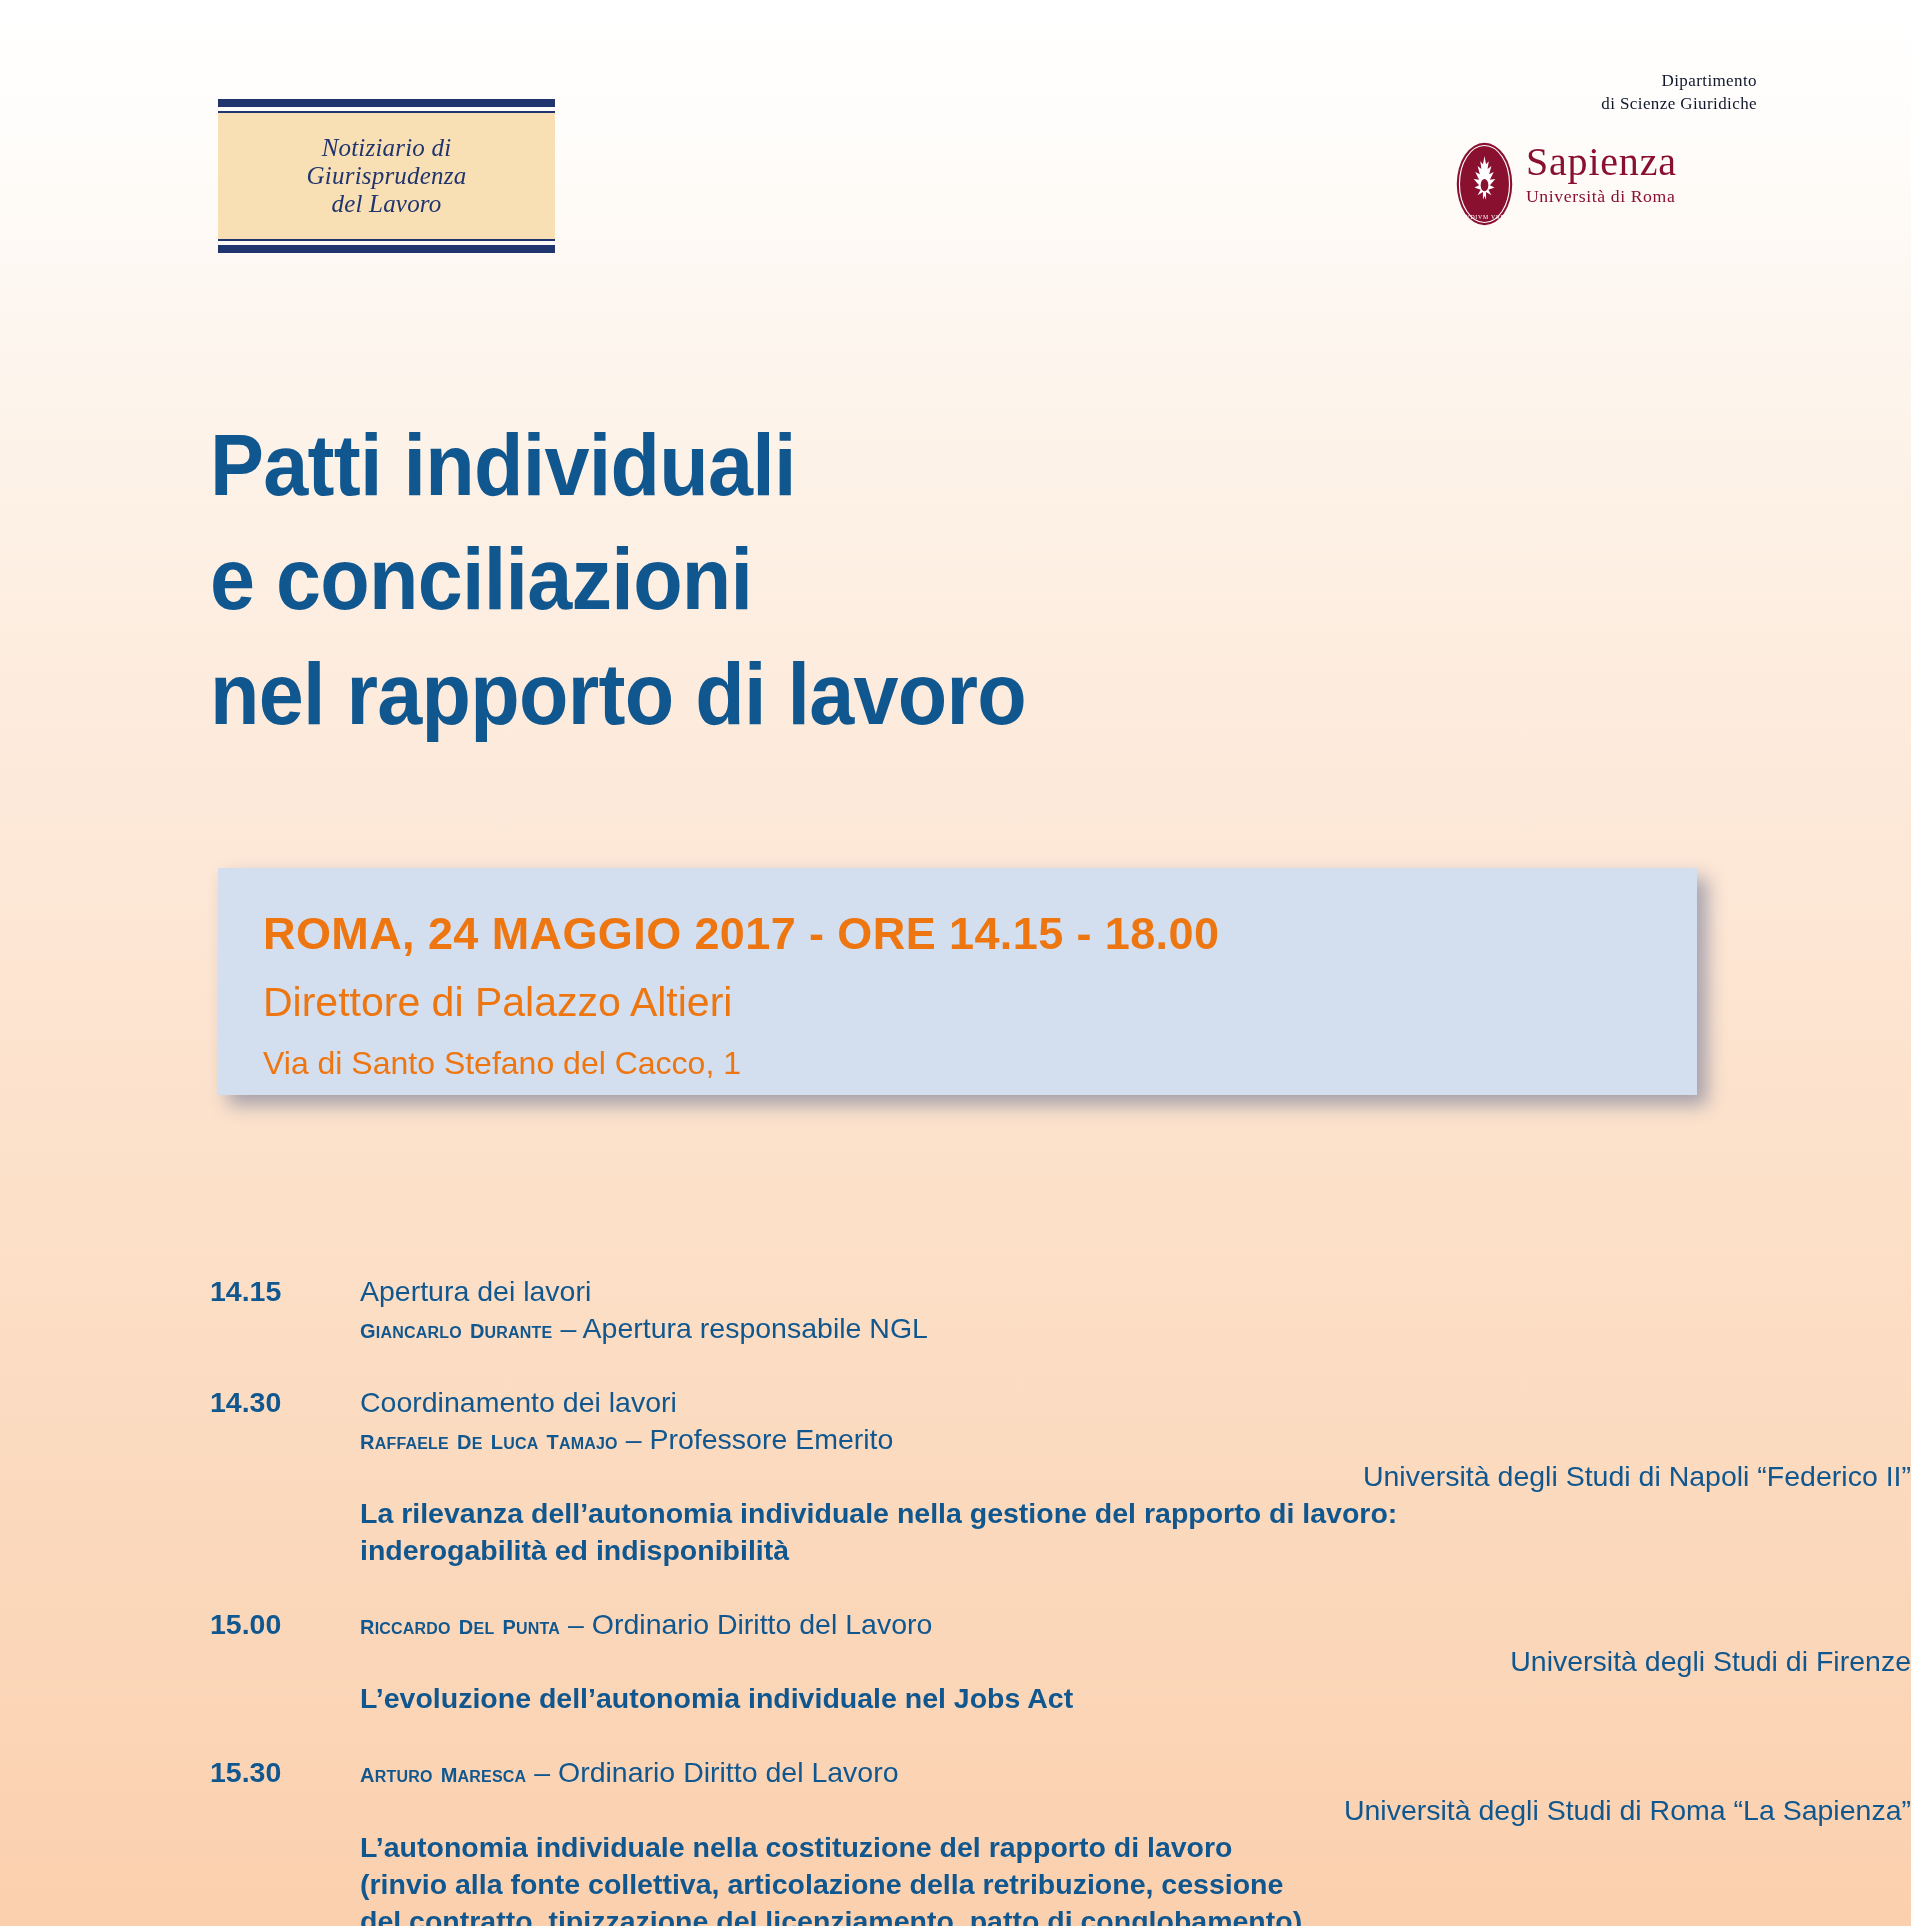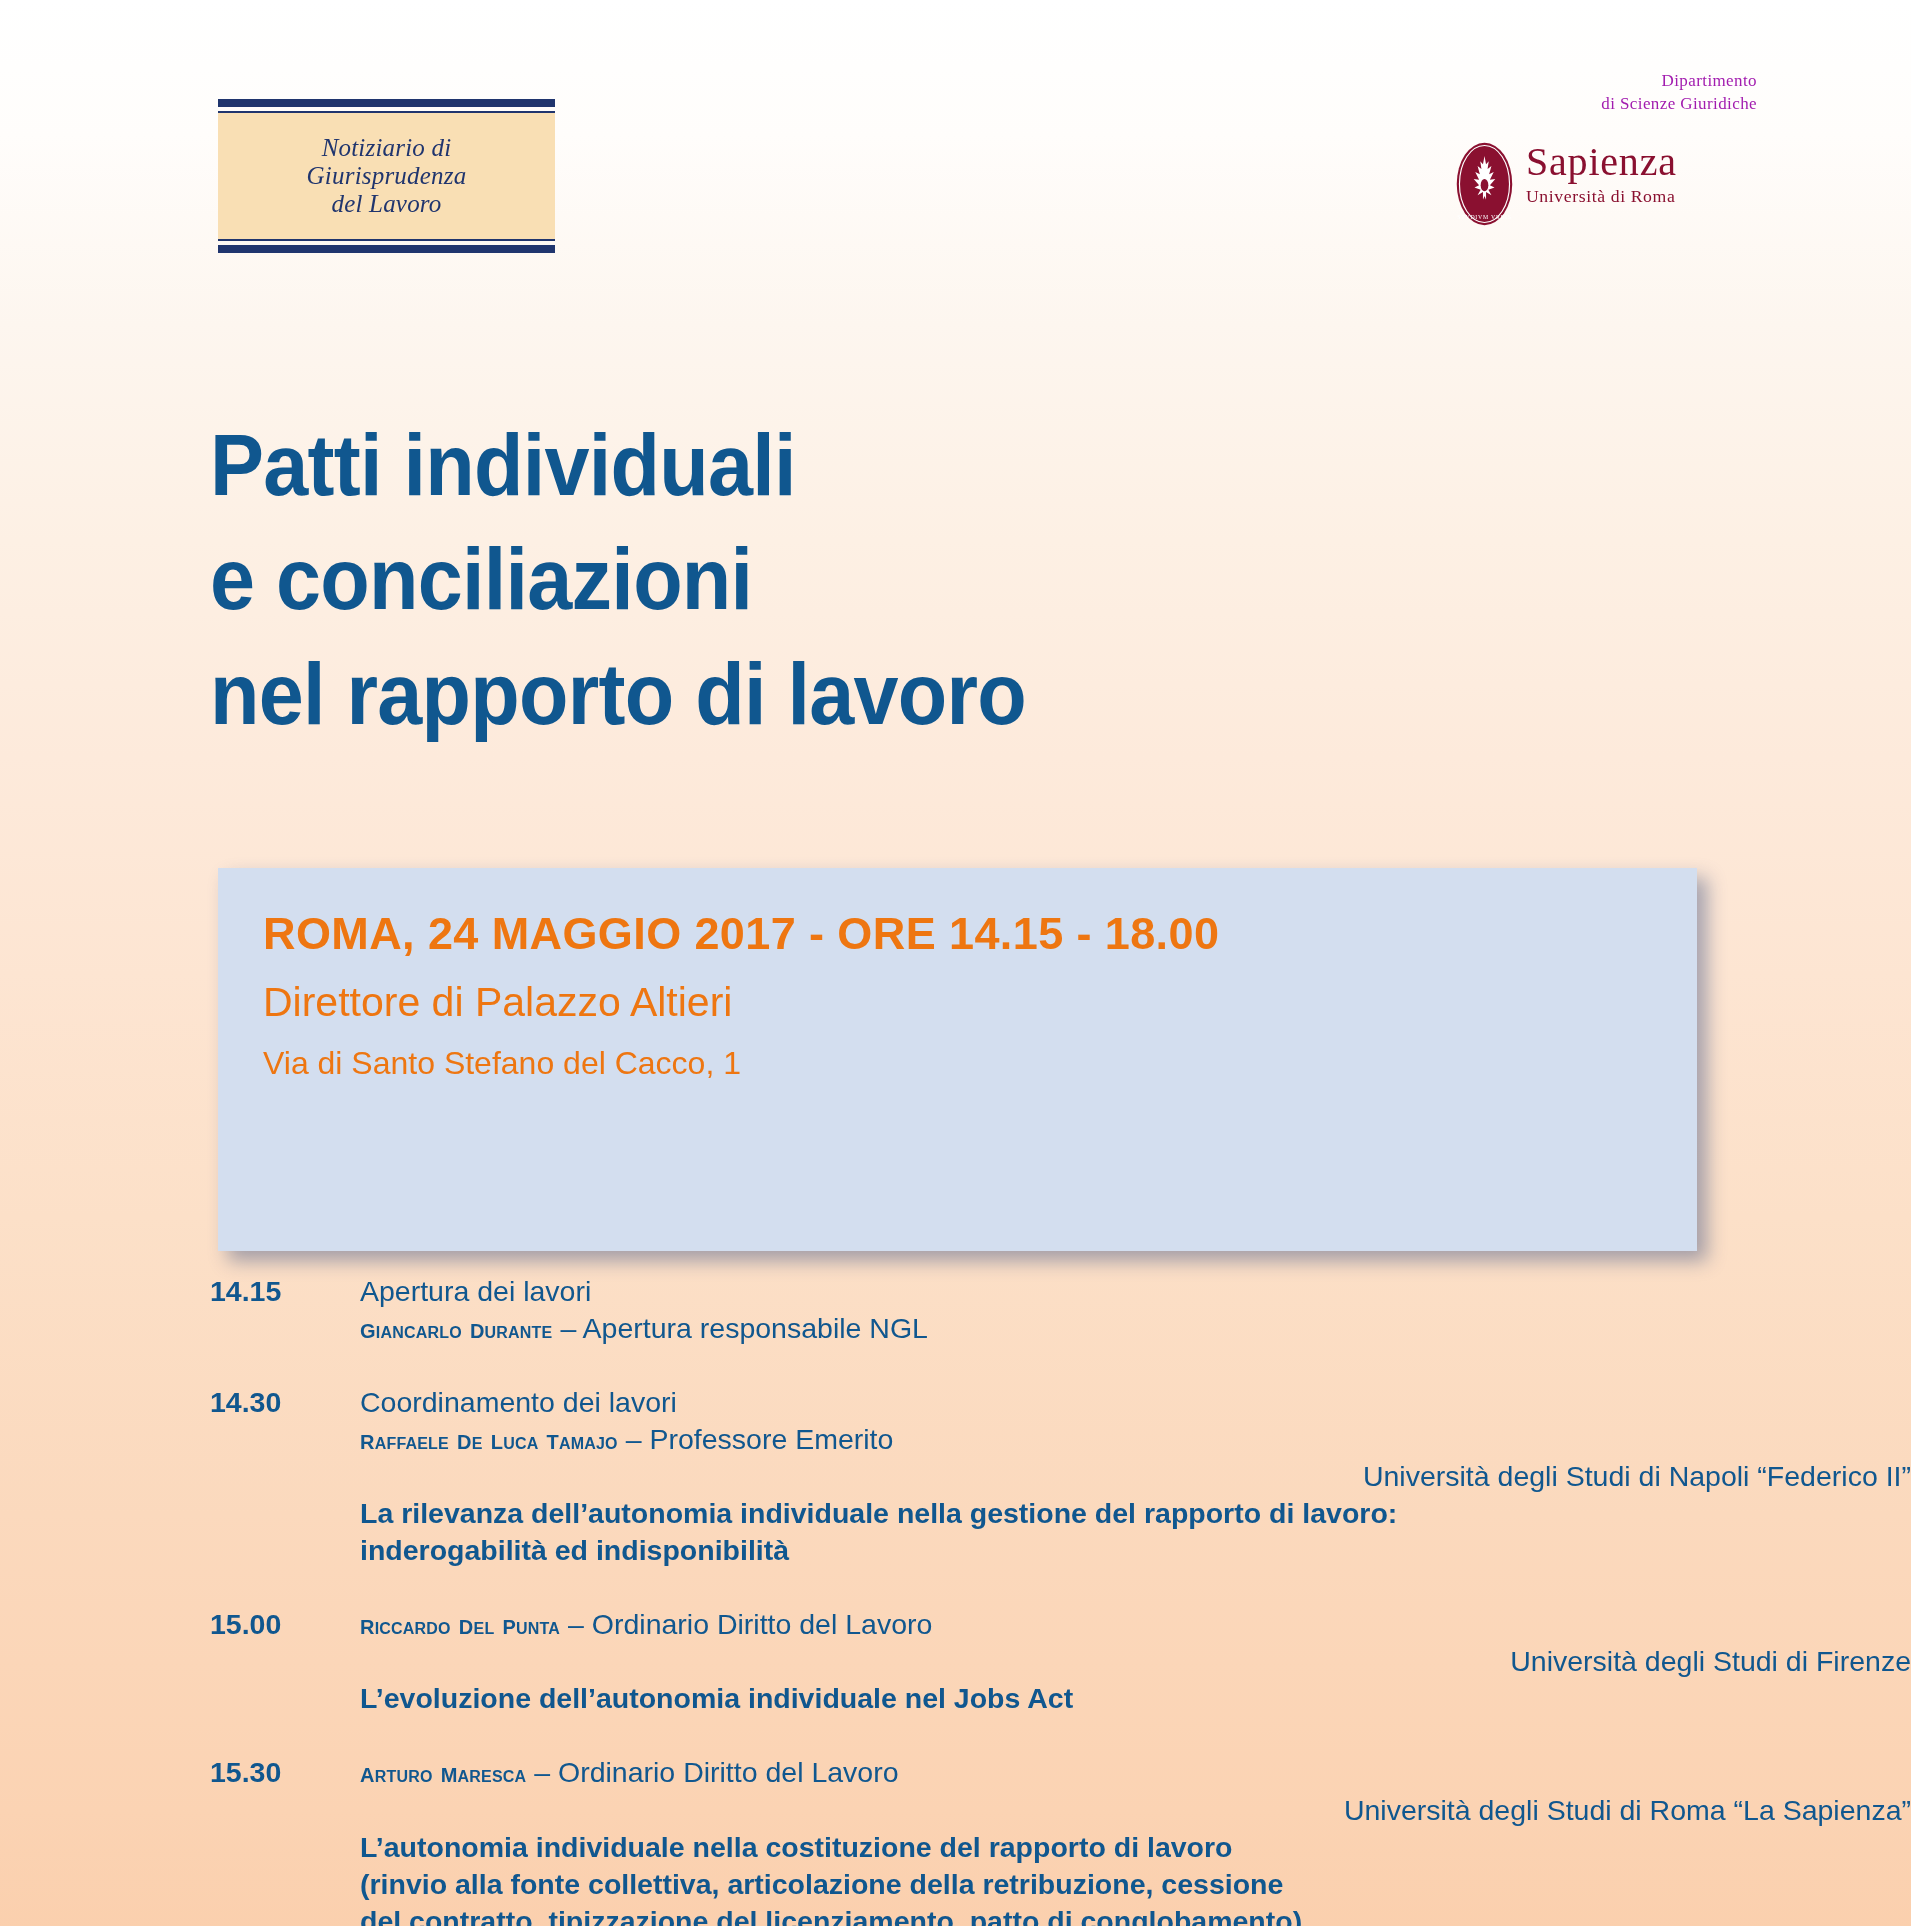--- a/index.html
+++ b/index.html
@@ -69,21 +69,21 @@
     position:absolute; right:154px; top:69px;
     width:308px; height:162px;
     color:#8a1030;
   }
   #sapienza .dip {
     position:absolute; right:0; top:0;
     text-align:right;
     font-family:"Liberation Serif", serif;
     font-size:17px; line-height:1.38;
     letter-spacing:0.4px;
-    color:#a21caf;
+    color:#0f172a;
     white-space:nowrap;
   }
   #sapienza .crest {
     position:absolute; left:7px; top:73px;
     width:57px; height:84px;
   }
   #sapienza .wordmark {
     position:absolute; left:77px; top:73px;
     font-family:"Liberation Serif", serif;
     color:#8a1030;
@@ -105,21 +105,21 @@
     line-height:1.30;
     letter-spacing:-0.8px;
     transform:scaleX(0.92);
     transform-origin:left top;
   }
   #poster-title .tline { display:block; white-space:nowrap; }
 
   
   #event-box {
     position:absolute; left:218px; top:868px;
-    width:1479px; height:383px;
+    width:1479px; height:227px;
     background:#d3deef;
     box-shadow: 10px 10px 17.7px rgba(70,88,134,0.48);
     box-sizing:border-box;
     padding:43px 0 0 45px;
   }
   #event-box .ev-when {
     display:block;
     color:#ee7611;
     font-family:"Liberation Sans Narrow","Liberation Sans", sans-serif;
     font-weight:bold;

